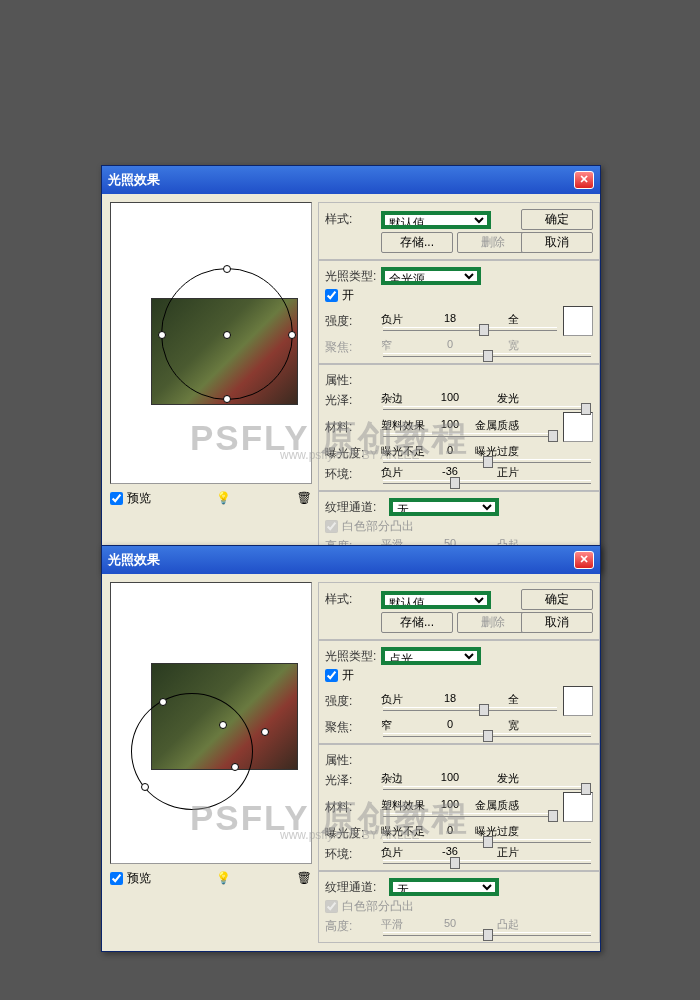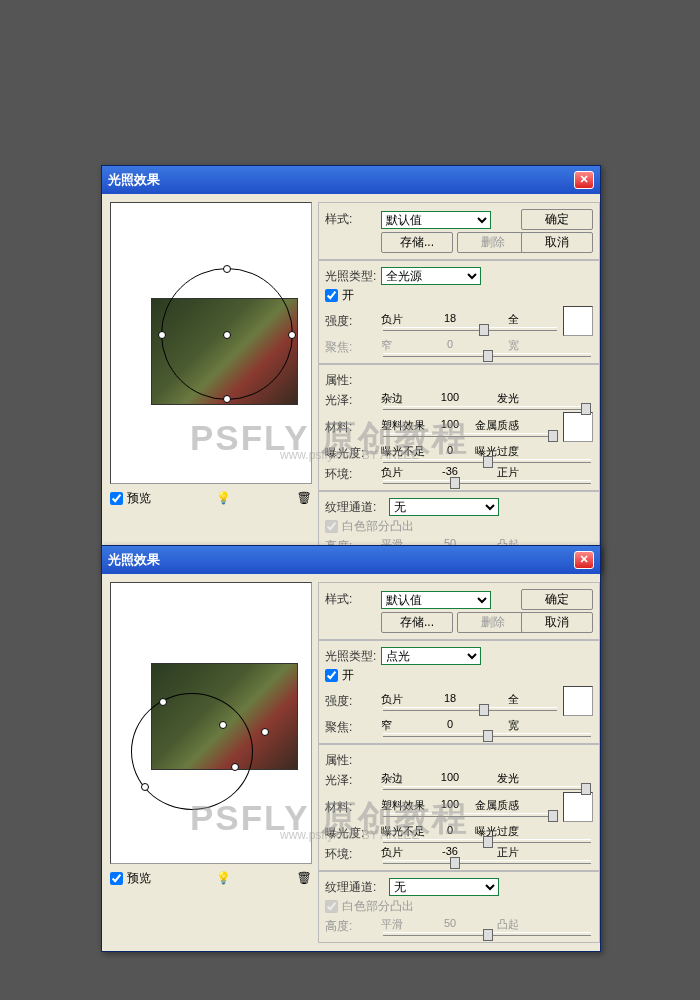--- a/index.html
+++ b/index.html
@@ -105,21 +105,21 @@
     align-items:center;
     gap:4px;
     margin:2px 0;
     min-height:18px;
   }
   .lbl { width:52px; color:#333; }
   .lbl.dis { color:#999; }
   select {
     font-size:12px;
     background:#fff;
-    border:1px solid #15803d;
+    border:4px solid #15803d;
     height:18px;
   }
   .btn {
     background:#ece9d8;
     border:1px solid #888;
     border-radius:2px;
     padding:1px 10px;
     font-size:12px;
     cursor:pointer;
     min-width:50px;

